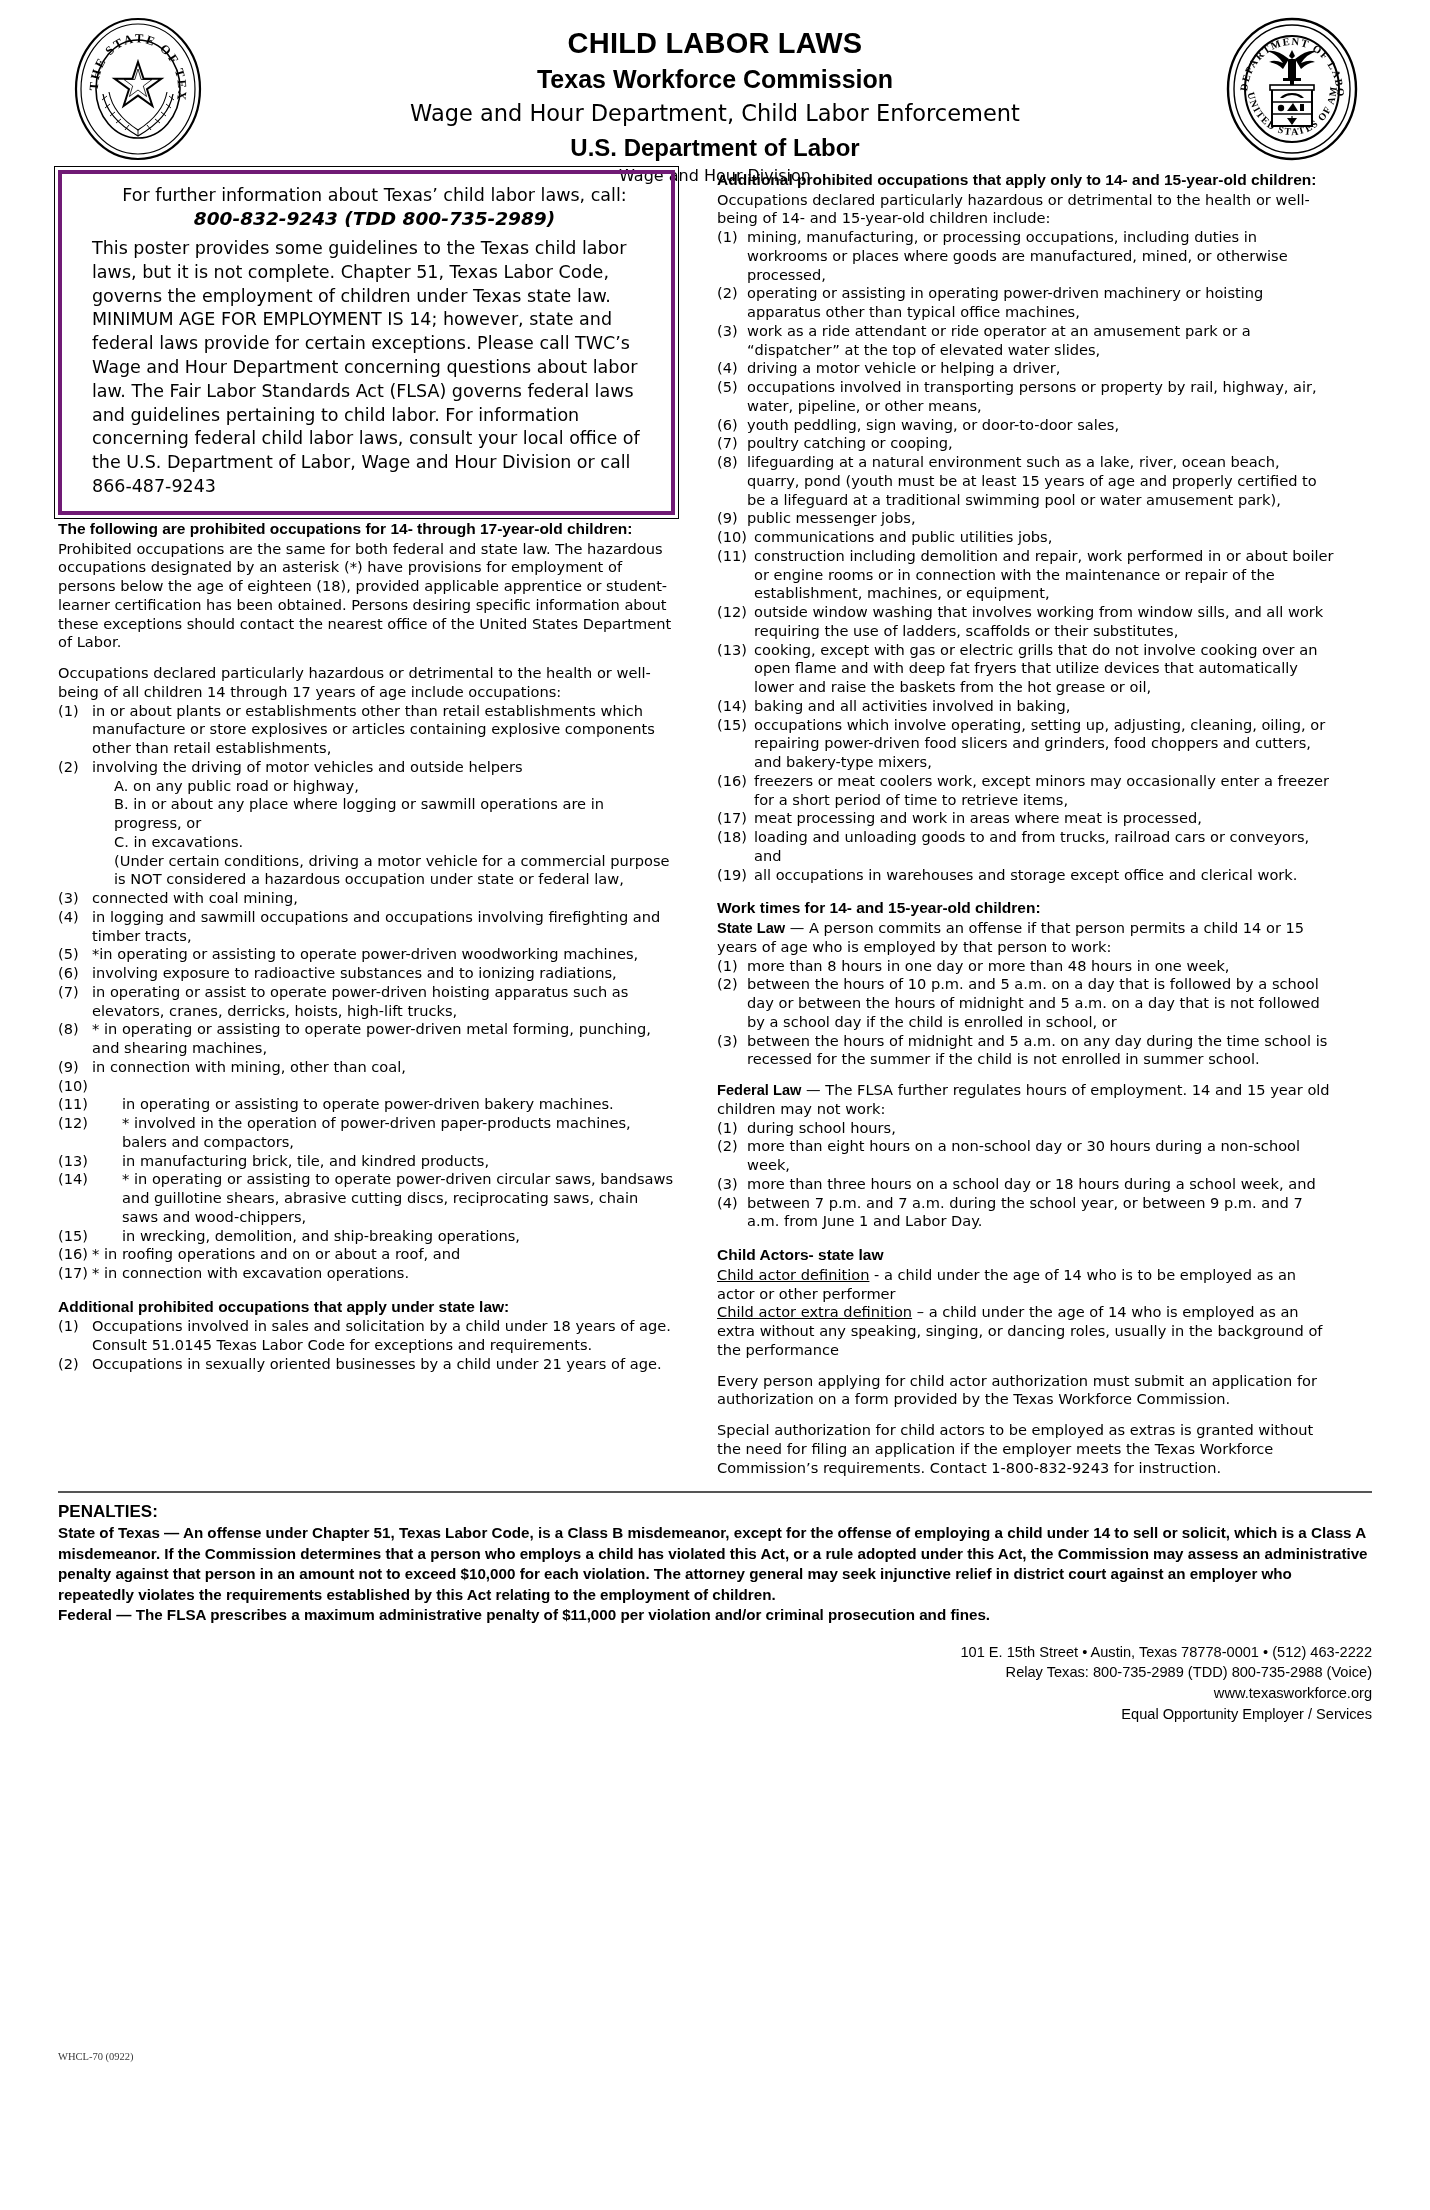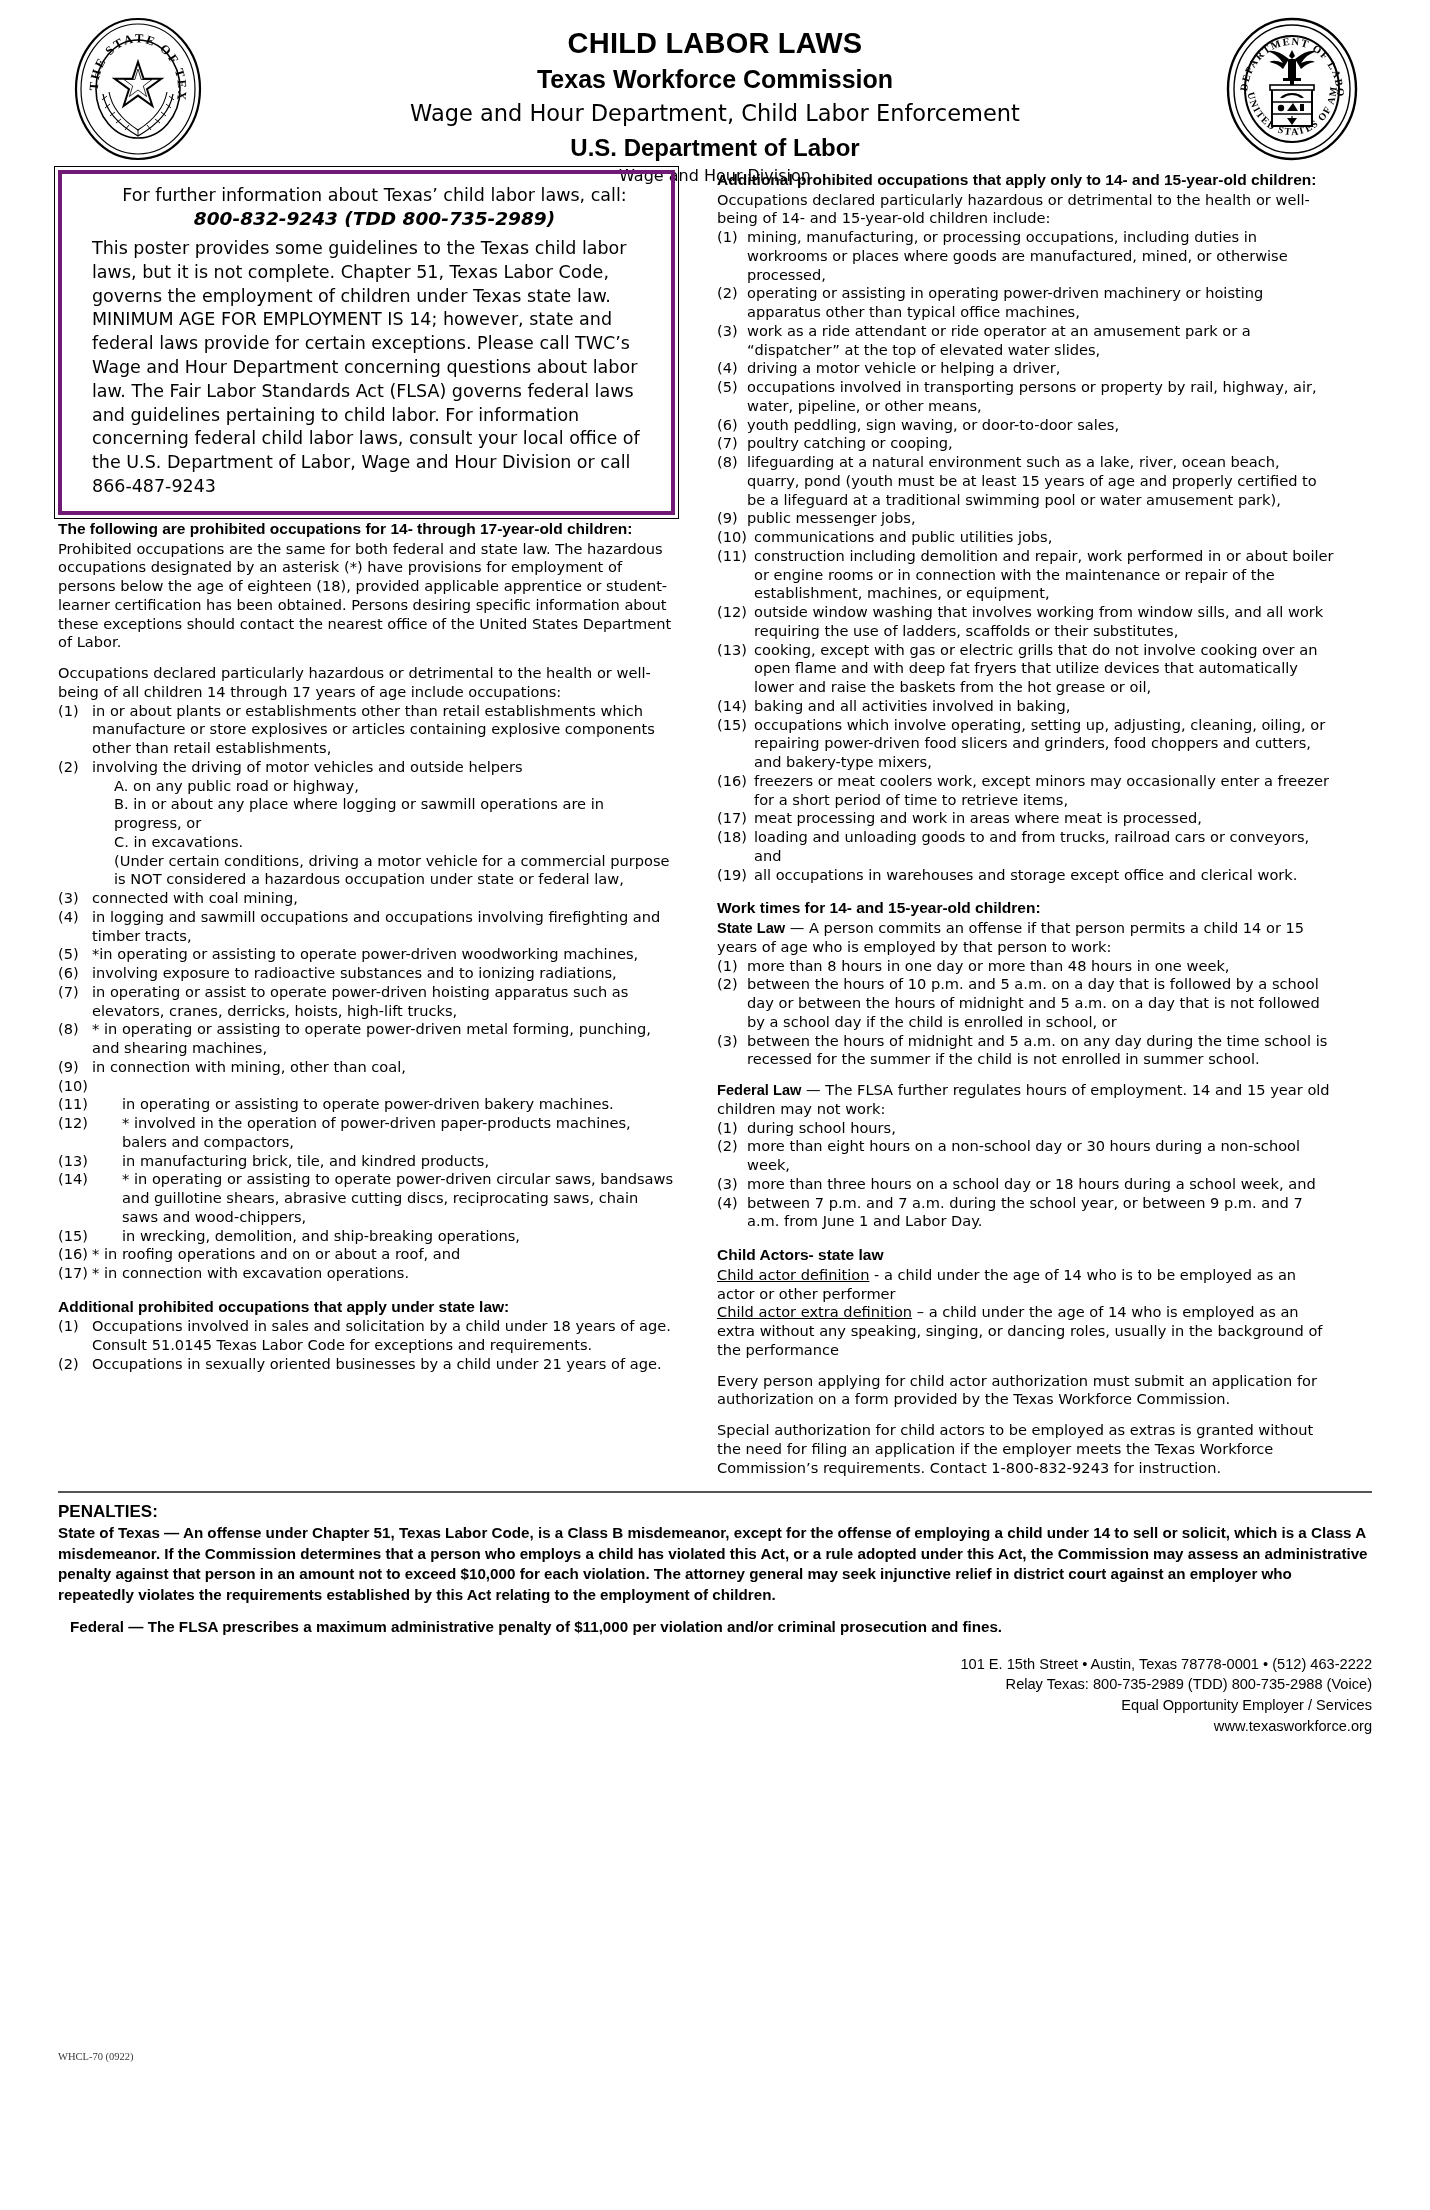--- a/index.html
+++ b/index.html
@@ -194,21 +194,21 @@
     font-weight: bold;
     font-size: 15.2px;
     line-height: 1.345;
     margin: 0;
   }
   .pen-fed {
     font-family: "Liberation Sans", sans-serif;
     font-weight: bold;
     font-size: 15.2px;
     line-height: 1.345;
-    margin: 12px;
+    margin: 0;
   }
 
   .contact {
     text-align: right;
     font-family: "Liberation Sans", sans-serif;
     font-size: 14.6px;
     line-height: 1.42;
     margin-top: 16px;
   }
 
@@ -530,18 +530,18 @@
 
 <div class="rule"></div>
 <div class="penalties">
   <div class="pen-title">PENALTIES:</div>
   <p class="pen-body">State of Texas — An offense under Chapter 51, Texas Labor Code, is a Class B misdemeanor, except for the offense of employing a child under 14 to sell or solicit, which is a Class A misdemeanor. If the Commission determines that a person who employs a child has violated this Act, or a rule adopted under this Act, the Commission may assess an administrative penalty against that person in an amount not to exceed $10,000 for each violation. The attorney general may seek injunctive relief in district court against an employer who repeatedly violates the requirements established by this Act relating to the employment of children.</p>
   <p class="pen-fed">Federal — The FLSA prescribes a maximum administrative penalty of $11,000 per violation and/or criminal prosecution and fines.</p>
 
   <div class="contact">
     <div>101 E. 15th Street • Austin, Texas 78778-0001 • (512) 463-2222</div>
     <div>Relay Texas: 800-735-2989 (TDD) 800-735-2988 (Voice)</div>
+    <div>www.texasworkforce.org</div>
     <div>Equal Opportunity Employer / Services</div>
-    <div>www.texasworkforce.org</div>
   </div>
 </div>
 
 <div class="formno">WHCL-70 (0922)</div>
 
 </body></html>

